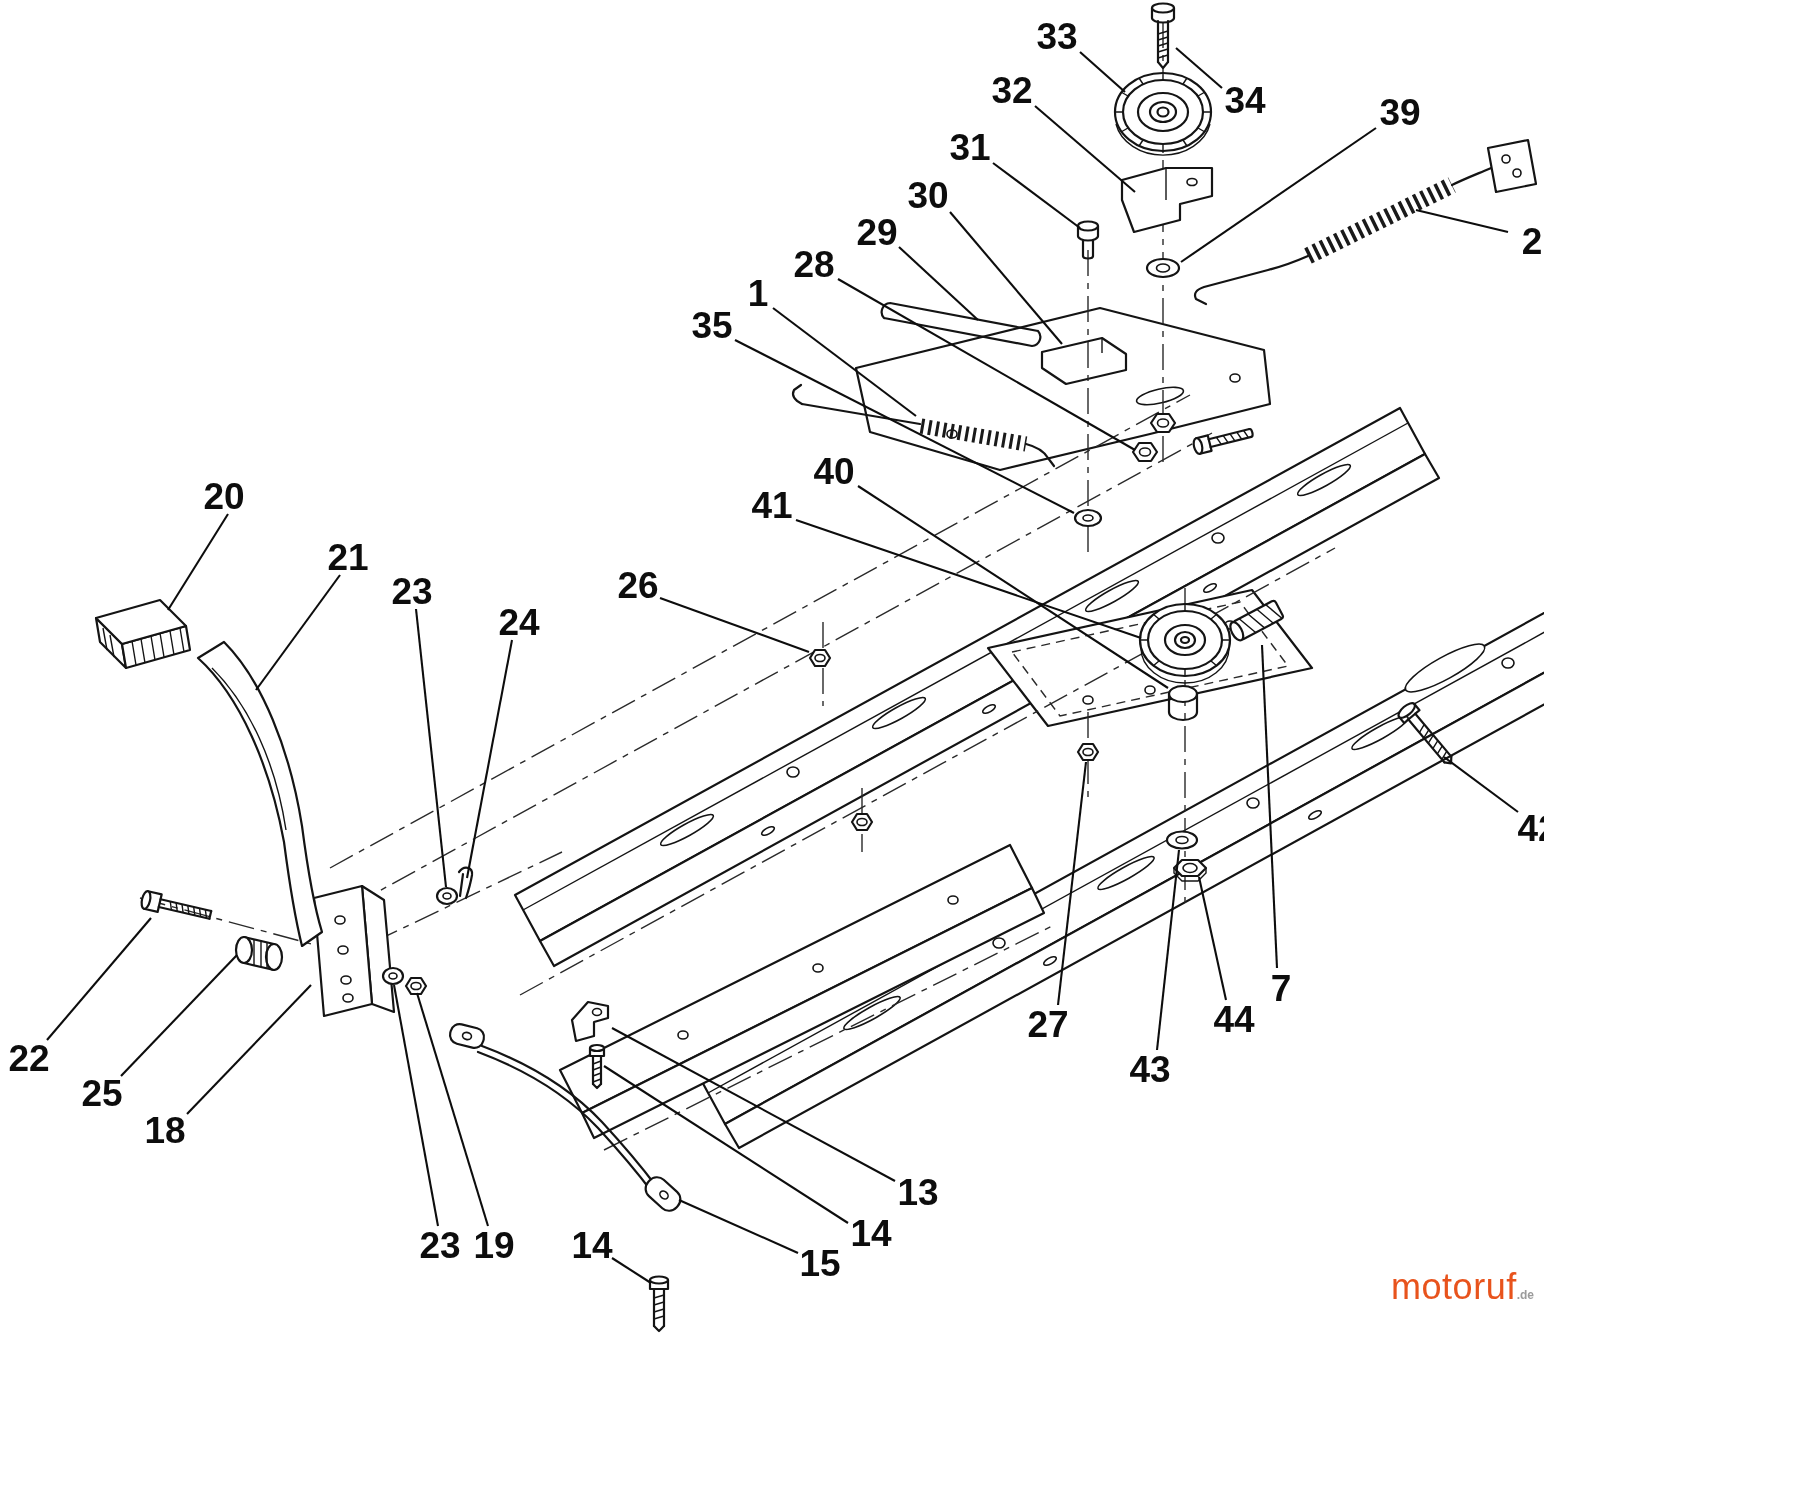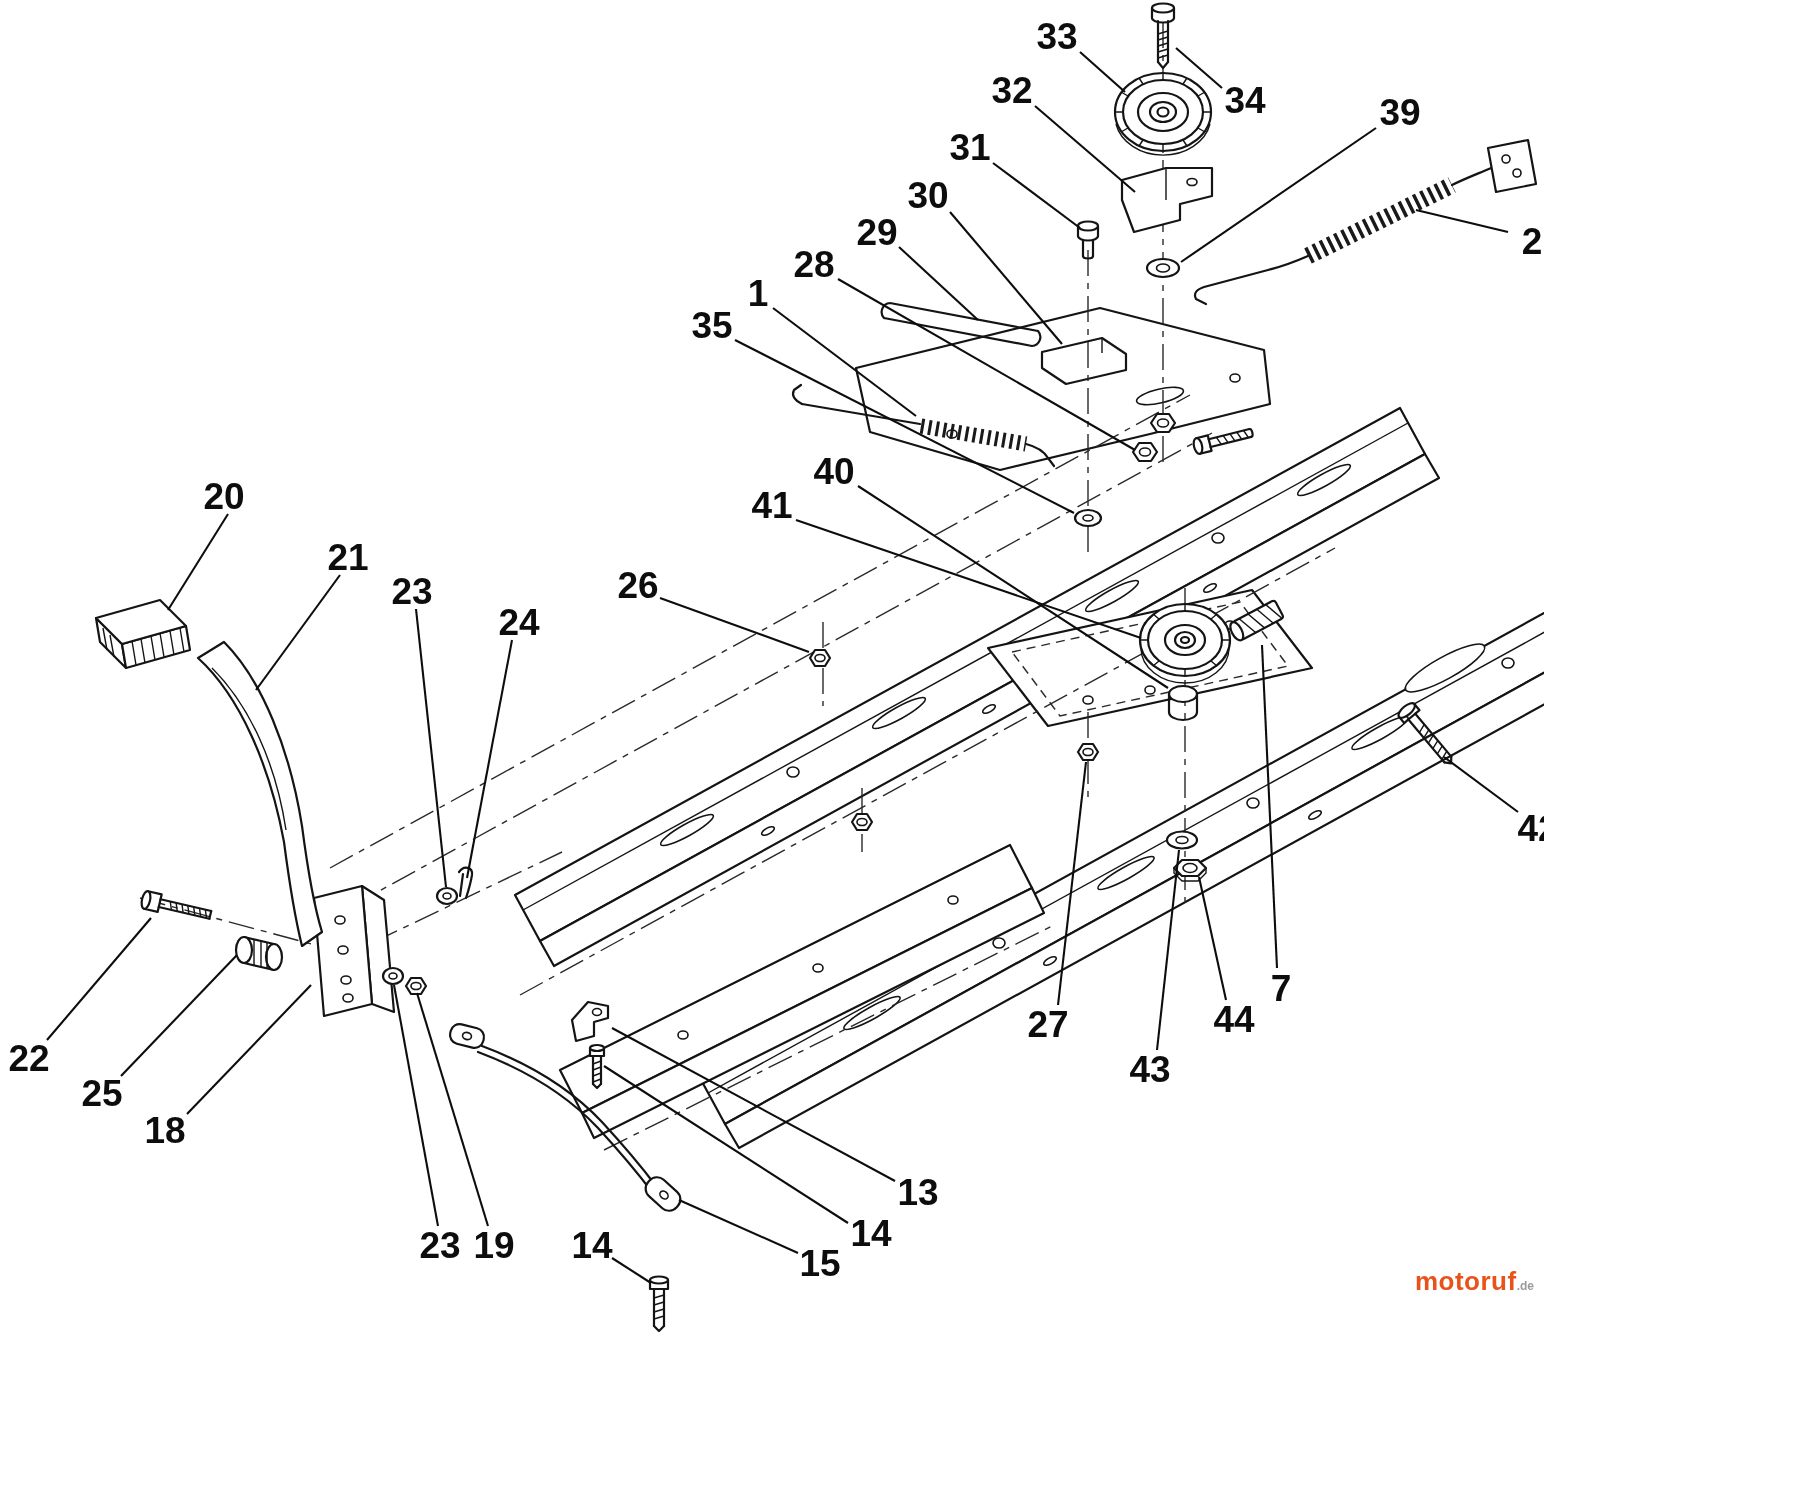--- a/index.html
+++ b/index.html
@@ -11,21 +11,21 @@
   .fw{fill:#ffffff;stroke:#141414;stroke-width:2.2;stroke-linejoin:round;}
   .thin{fill:none;stroke:#141414;stroke-width:1.4;}
   .hole{fill:#ffffff;stroke:#141414;stroke-width:1.6;}
   .dash{fill:none;stroke:#2a2a2a;stroke-width:1.4;stroke-dasharray:26 7 6 7;}
   .dash2{fill:none;stroke:#2a2a2a;stroke-width:1.4;stroke-dasharray:9 6;}
   .coil{fill:none;stroke:#1a1a1a;stroke-linecap:butt;}
   .callout-num{font-family:"Liberation Sans","DejaVu Sans",sans-serif;font-weight:bold;
                font-size:37px;fill:#0d0d0d;text-anchor:middle;}
   #callout-layer line{stroke:#0d0d0d;stroke-width:2.1;}
   .watermark{position:absolute;top:1266px;right:10px;white-space:nowrap;}
-  .watermark .brand{color:#e8531c;font-weight:bold;font-size:26px;letter-spacing:.5px;}
+  .watermark .brand{color:#e8531c;font-weight:normal;font-size:36px;letter-spacing:.5px;}
   .watermark .tld{color:#9b9b9b;font-weight:bold;font-size:12px;}
 </style>
 </head>
 <body>
 
 <div class="stage">
 <svg id="diagram-svg" width="1800" height="1493" viewBox="0 0 1800 1493">
 
   <g>
     <polygon class="fw" points="515,895 1400,408 1425,454 540,941"></polygon>

